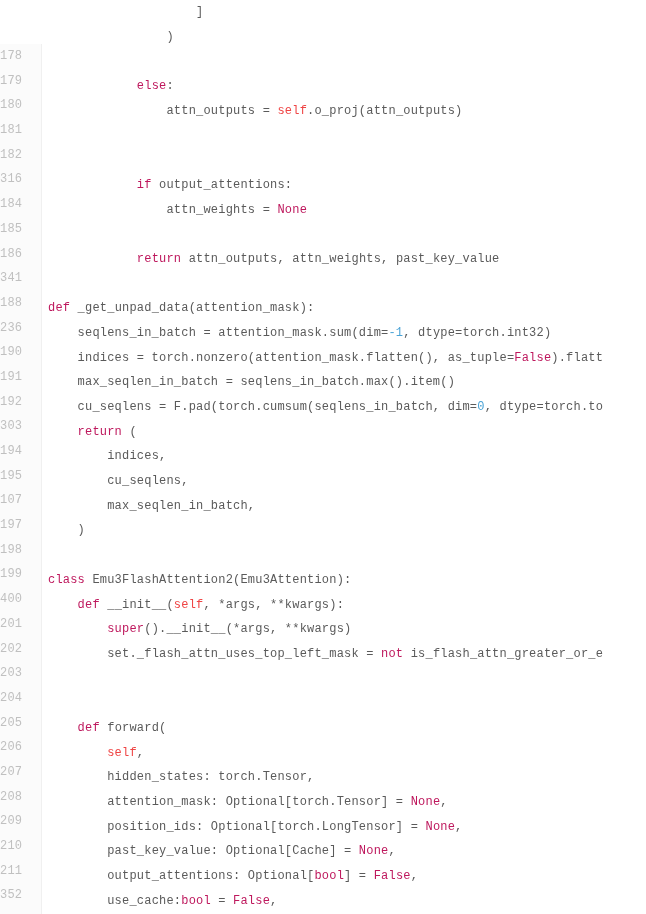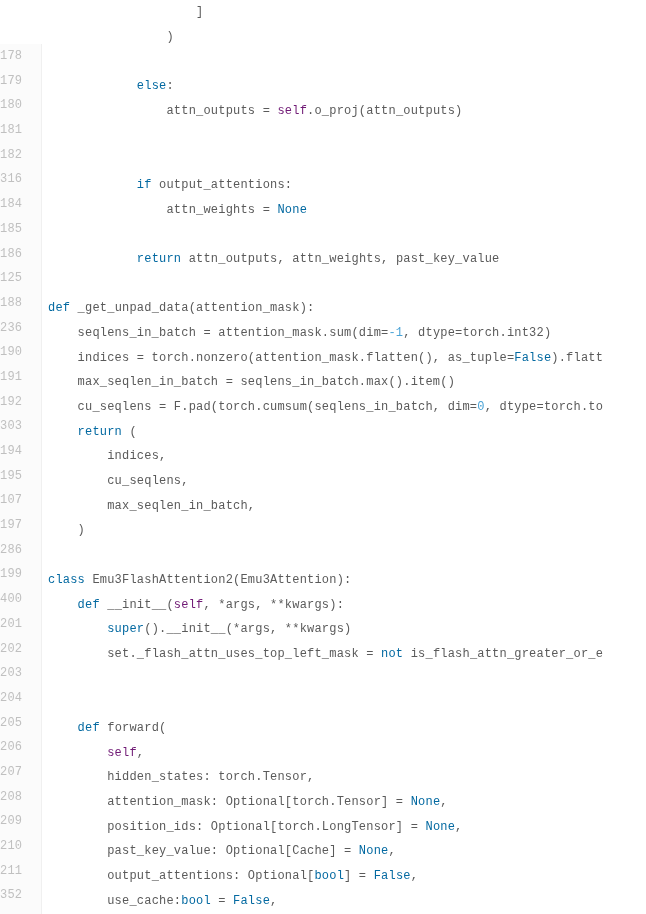--- a/index.html
+++ b/index.html
@@ -32,51 +32,51 @@
   }
   .gutter .ln { height: 24.7px; }
   .code {
     flex: 1 1 auto;
     background: #ffffff;
     padding-left: 6px;
     white-space: pre;
     overflow: hidden;
   }
   .code .line { height: 24.7px; }
-  .kw { color: #0369a1; }          
-  .self { color: #701a75; }
+  .kw { color: #be185d; }          
+  .self { color: #ef4444; }
   .num { color: #4aa3d6; }
   .plain { color: #5a5a5a; }
 </style>
 </head>
 <body>
 
 <div class="editor">
   <div class="gutter" id="gutter">
       <div class="ln">178</div>
       <div class="ln">179</div>
       <div class="ln">180</div>
       <div class="ln">181</div>
       <div class="ln">182</div>
       <div class="ln">316</div>
       <div class="ln">184</div>
       <div class="ln">185</div>
       <div class="ln">186</div>
-      <div class="ln">125</div>
+      <div class="ln">341</div>
       <div class="ln">188</div>
       <div class="ln">236</div>
       <div class="ln">190</div>
       <div class="ln">191</div>
       <div class="ln">192</div>
       <div class="ln">303</div>
       <div class="ln">194</div>
       <div class="ln">195</div>
       <div class="ln">107</div>
       <div class="ln">197</div>
-      <div class="ln">286</div>
+      <div class="ln">198</div>
       <div class="ln">199</div>
       <div class="ln">400</div>
       <div class="ln">201</div>
       <div class="ln">202</div>
       <div class="ln">203</div>
       <div class="ln">204</div>
       <div class="ln">205</div>
       <div class="ln">206</div>
       <div class="ln">207</div>
       <div class="ln">208</div>

